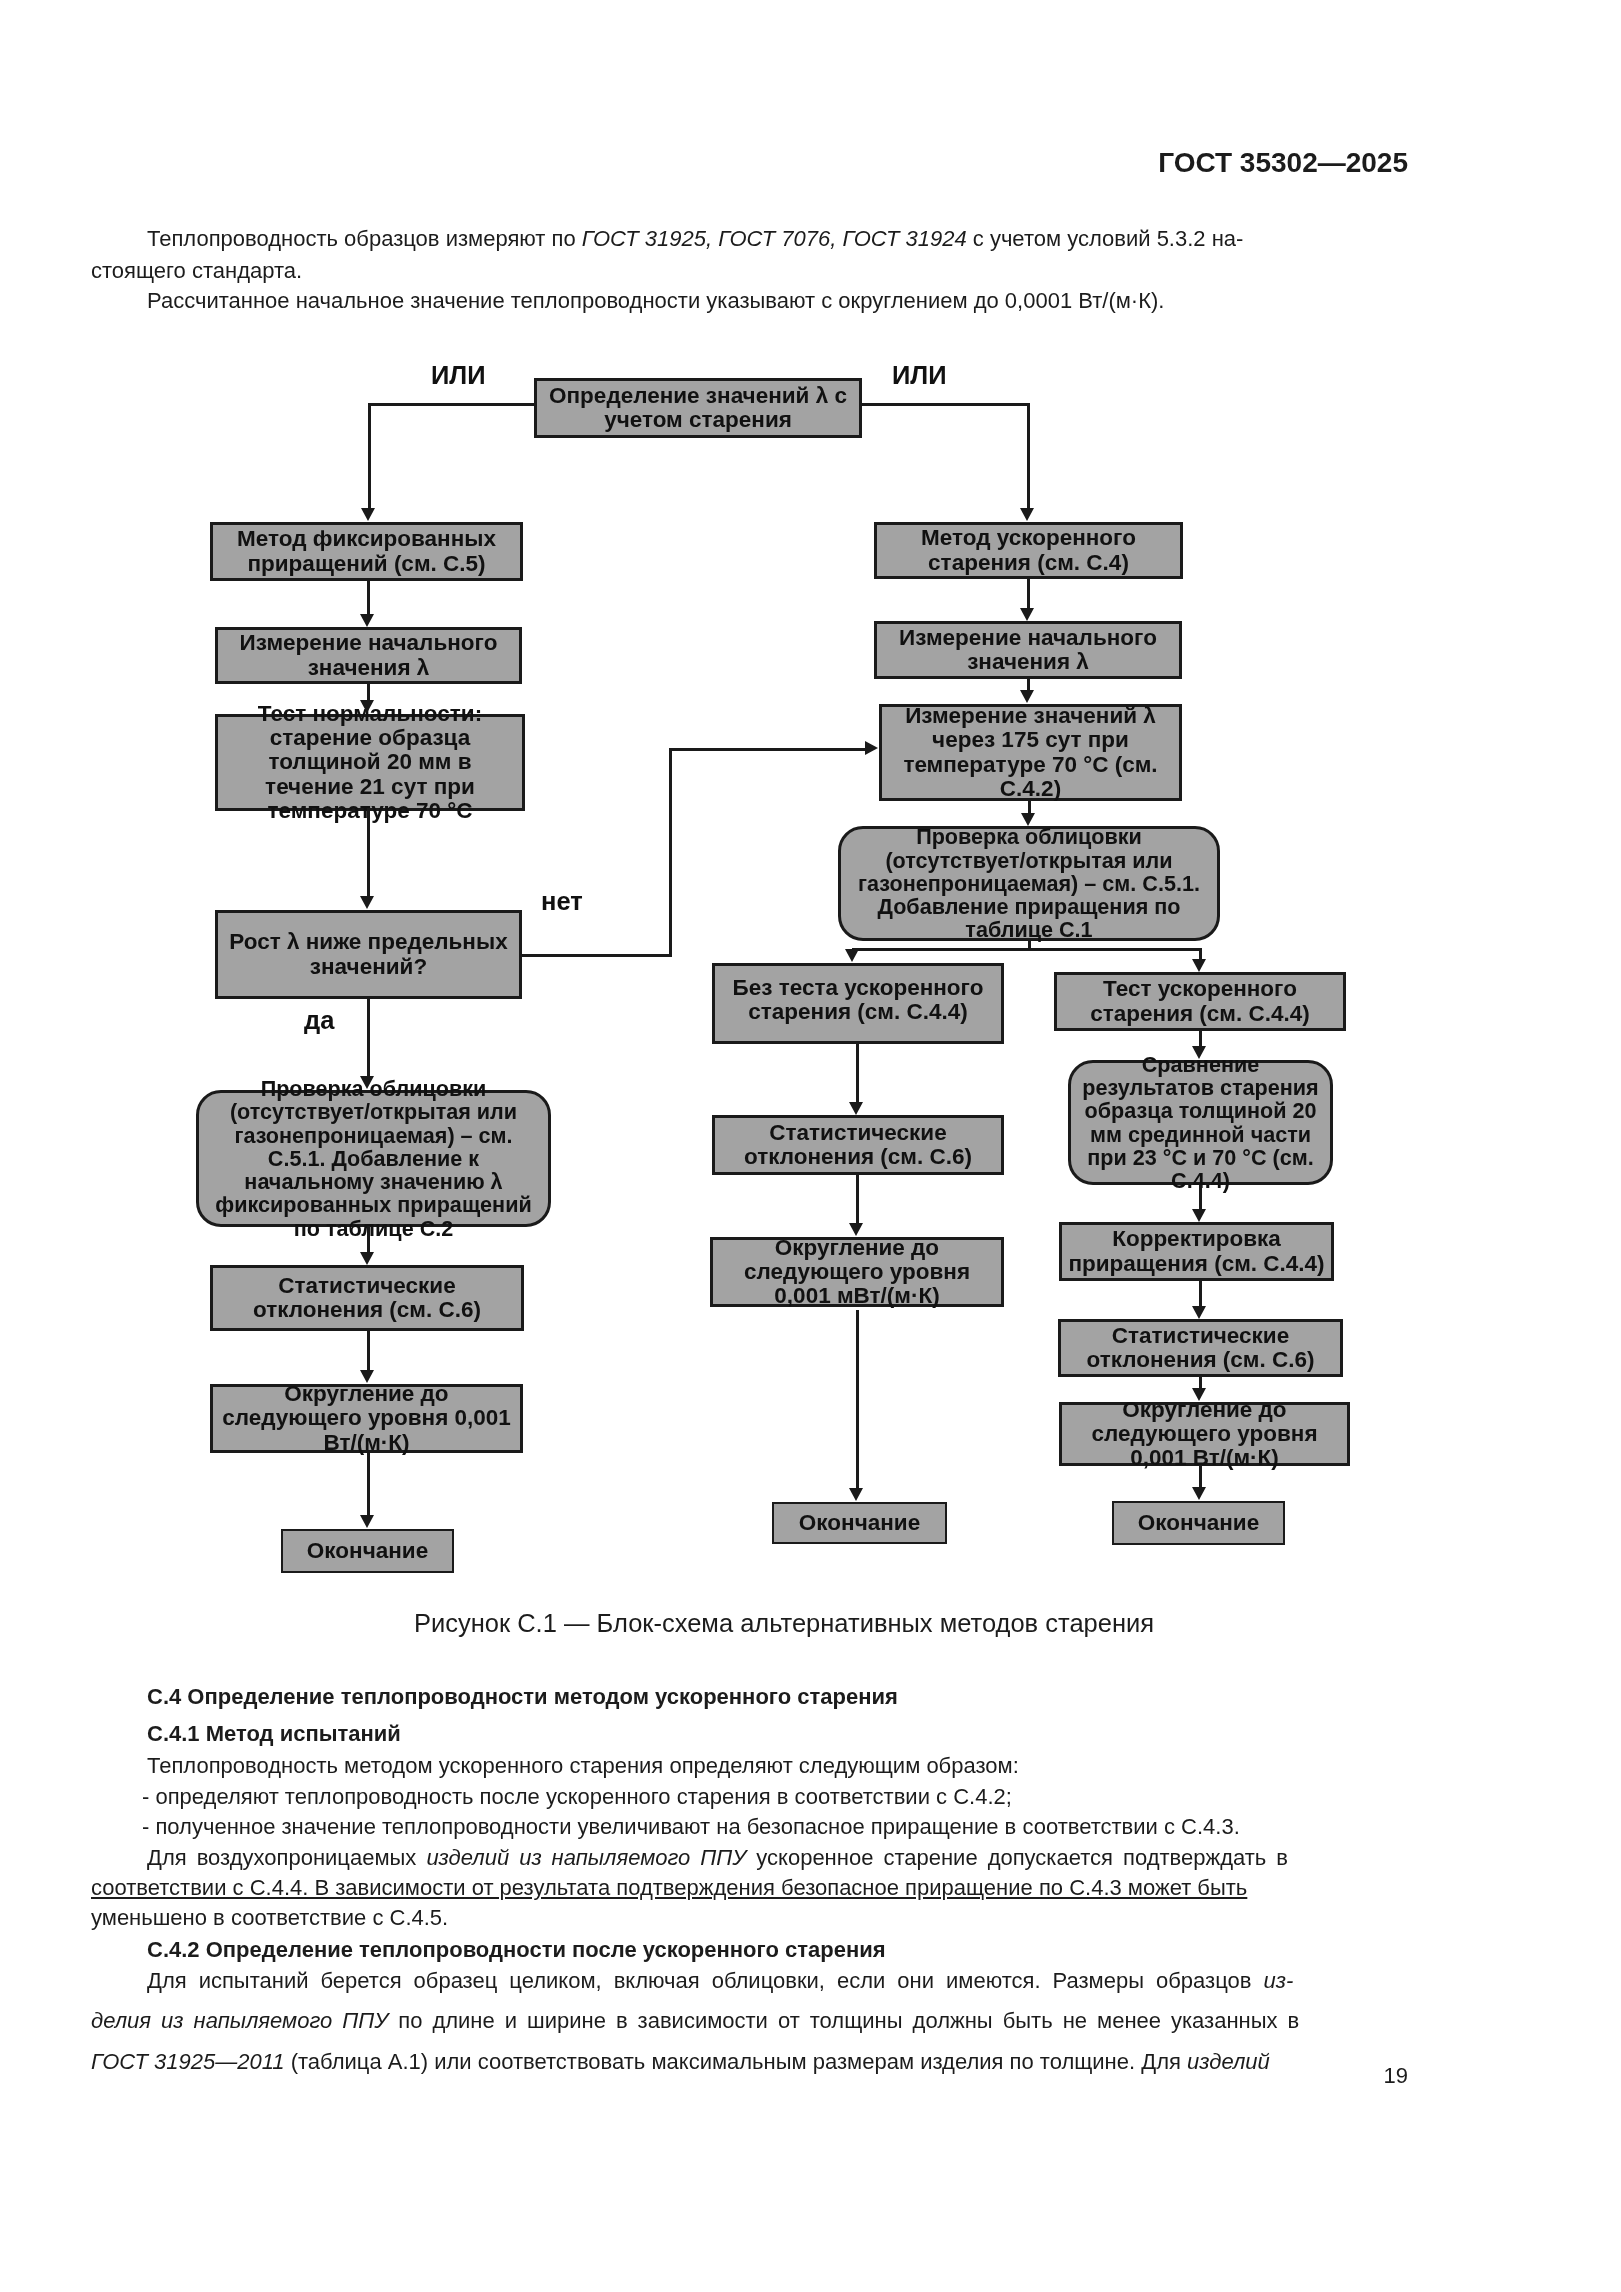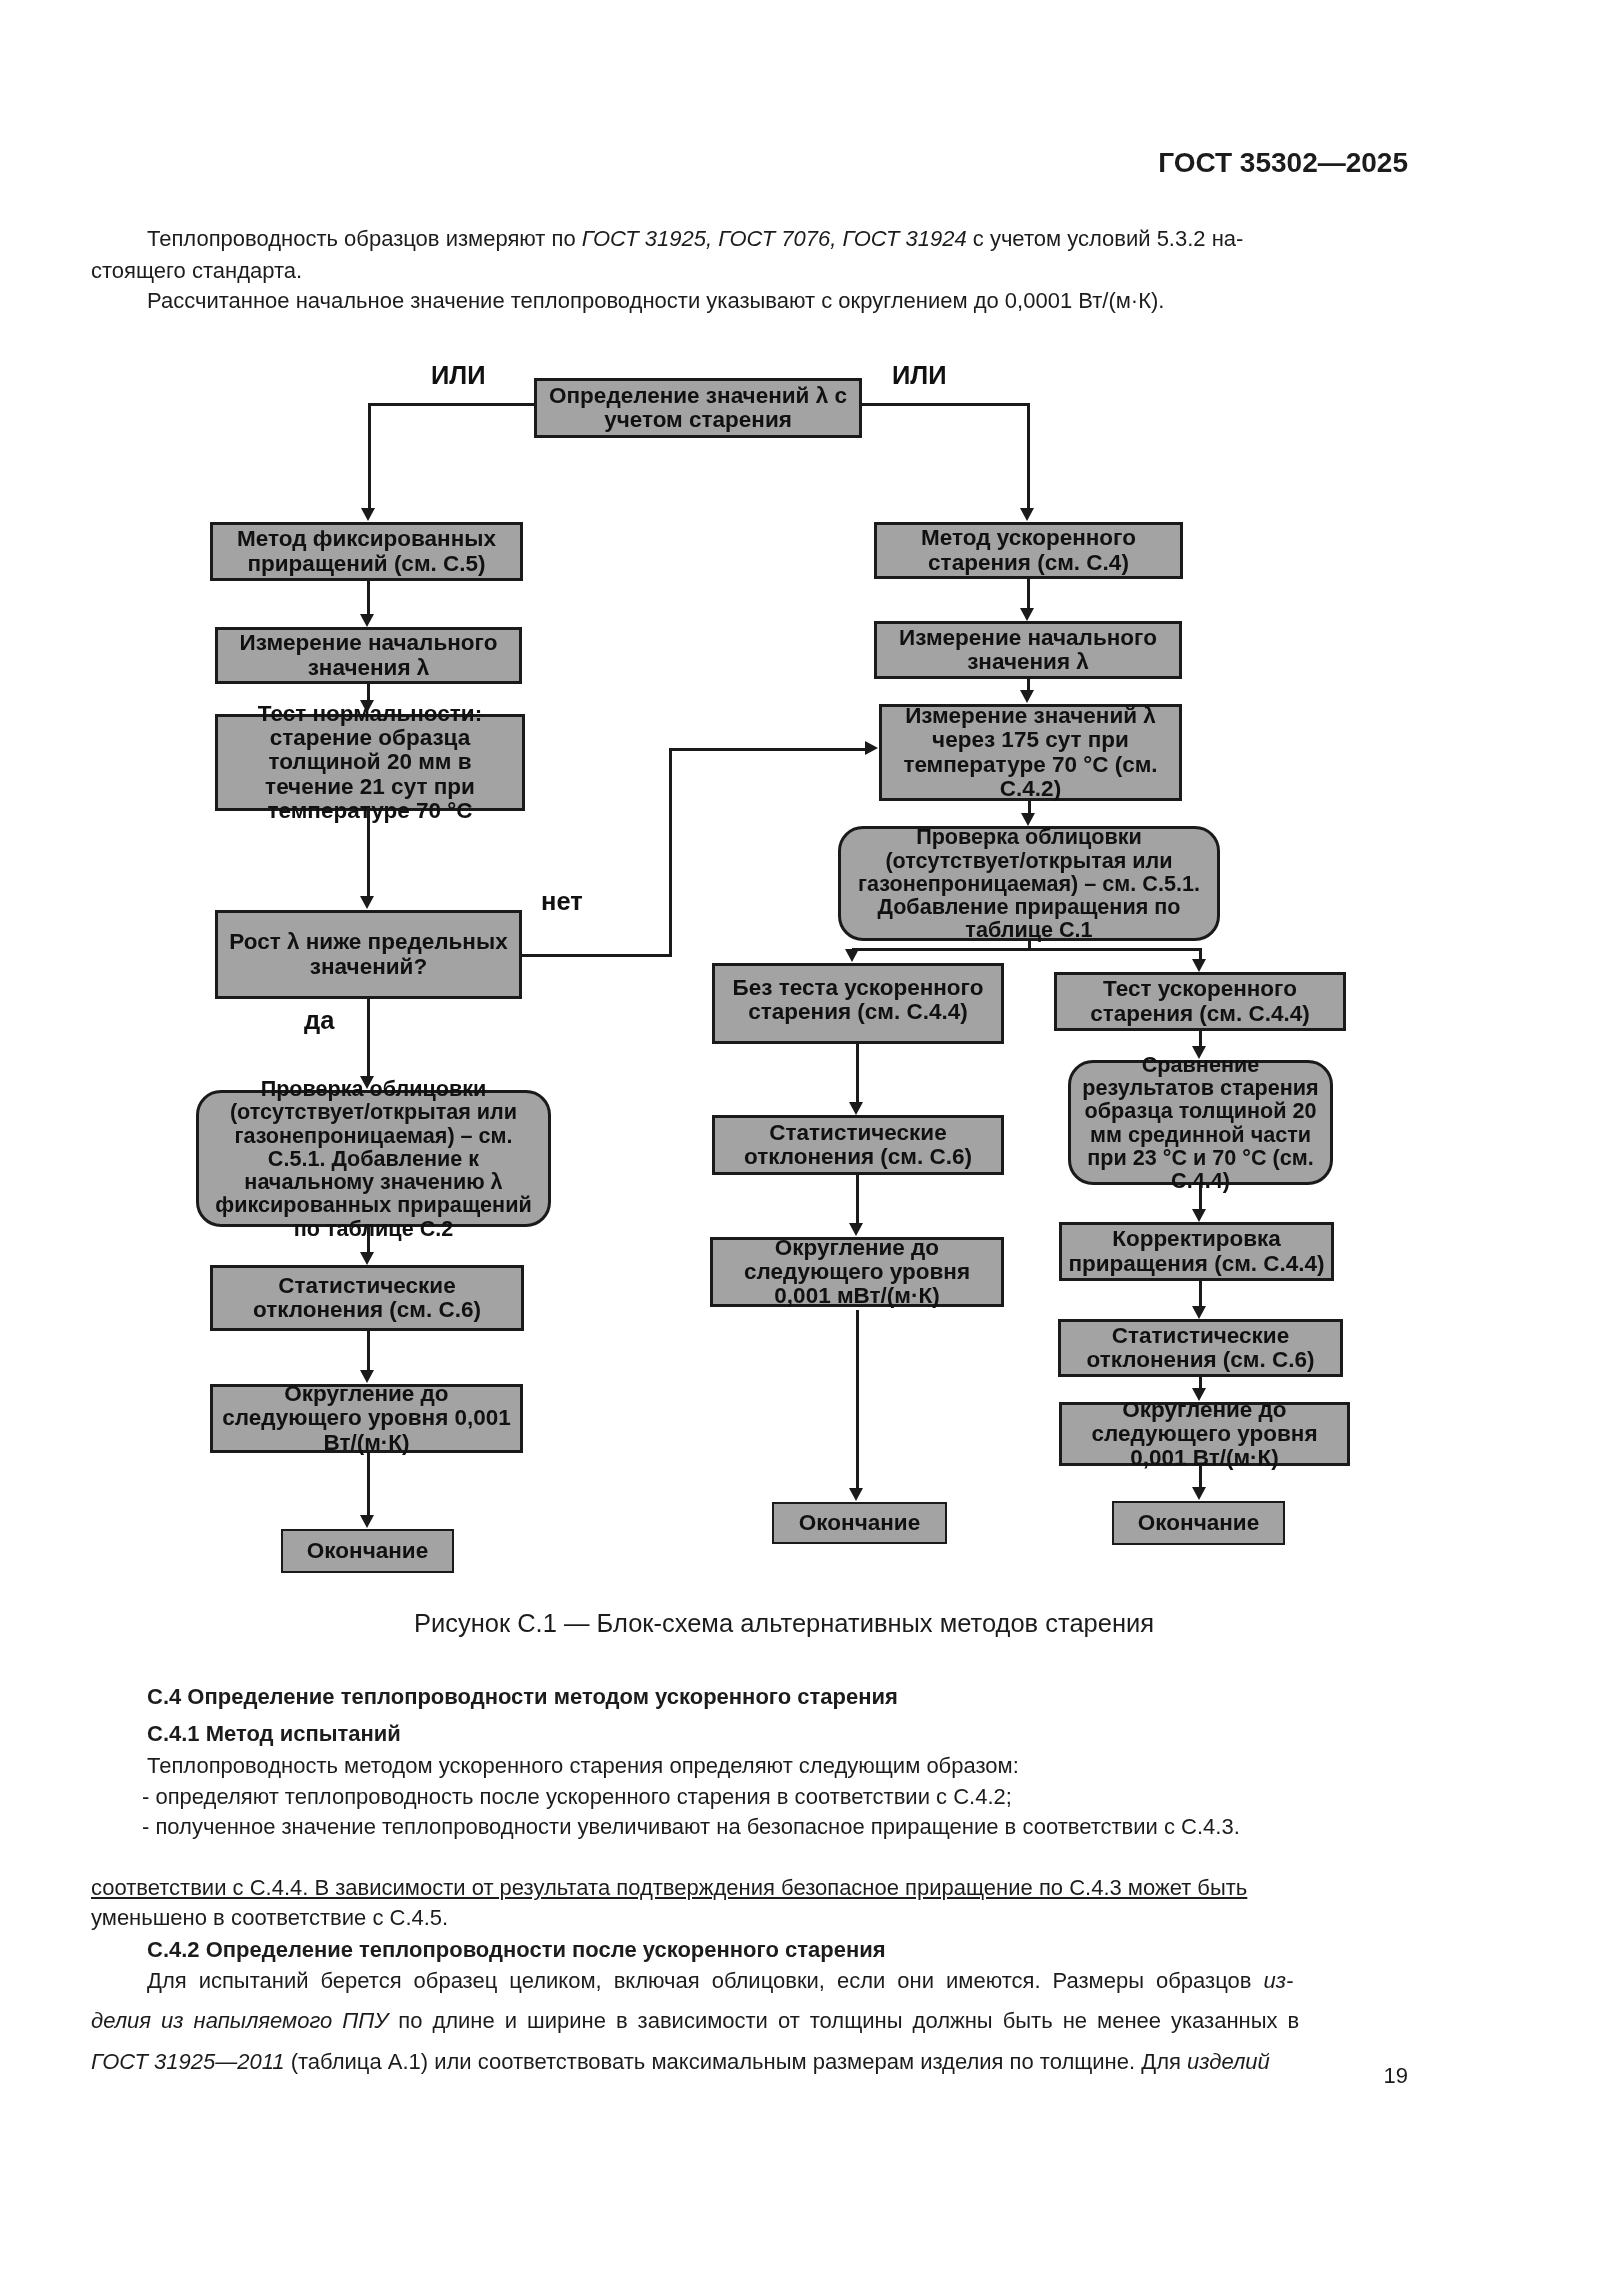--- a/index.html
+++ b/index.html
@@ -141,20 +141,23 @@
   <div class="arr-d" style="left:1192px;top:1487px;"></div>
 
   <div class="caption" style="left:98px;top:1609px;width:1372px;">Рисунок С.1 — Блок-схема альтернативных методов старения</div>
 
   <div class="abs bodyline bold" style="left:147px;top:1684px;">С.4 Определение теплопроводности методом ускоренного старения</div>
   <div class="abs bodyline bold" style="left:147px;top:1721px;">С.4.1 Метод испытаний</div>
 
   <div class="abs bodyline" style="left:147px;top:1753px;">Теплопроводность методом ускоренного старения определяют следующим образом:</div>
   <div class="abs bodyline" style="left:142px;top:1784px;">- определяют теплопроводность после ускоренного старения в соответствии с С.4.2;</div>
   <div class="abs bodyline" style="left:142px;top:1814px;">- полученное значение теплопроводности увеличивают на безопасное приращение в соответствии с С.4.3.</div>
+  <div class="abs bodyline spread" style="left:147px;top:1845px;">
+    <span>Для воздухопроницаемых </span><span class="it">изделий из напыляемого ППУ</span><span> ускоренное старение допускается подтверждать в</span>
+  </div>
   <div class="abs bodyline" style="left:91px;top:1875px;text-decoration:underline;">соответствии с С.4.4. В зависимости от результата подтверждения безопасное приращение по С.4.3 может быть</div>
   <div class="abs bodyline" style="left:91px;top:1905px;">уменьшено в соответствие с С.4.5.</div>
 
   <div class="abs bodyline bold" style="left:147px;top:1937px;">С.4.2 Определение теплопроводности после ускоренного старения</div>
 
   <div class="abs bodyline spread" style="left:91px;top:2008px;">
     <span class="it">делия из напыляемого ППУ</span><span> по длине и ширине в зависимости от толщины должны быть не менее указанных в</span>
   </div>
   <div class="abs bodyline spread2" style="left:147px;top:1968px;">
     <span>Для испытаний берется образец целиком, включая облицовки, если они имеются. Размеры образцов </span><span class="it">из-</span>

